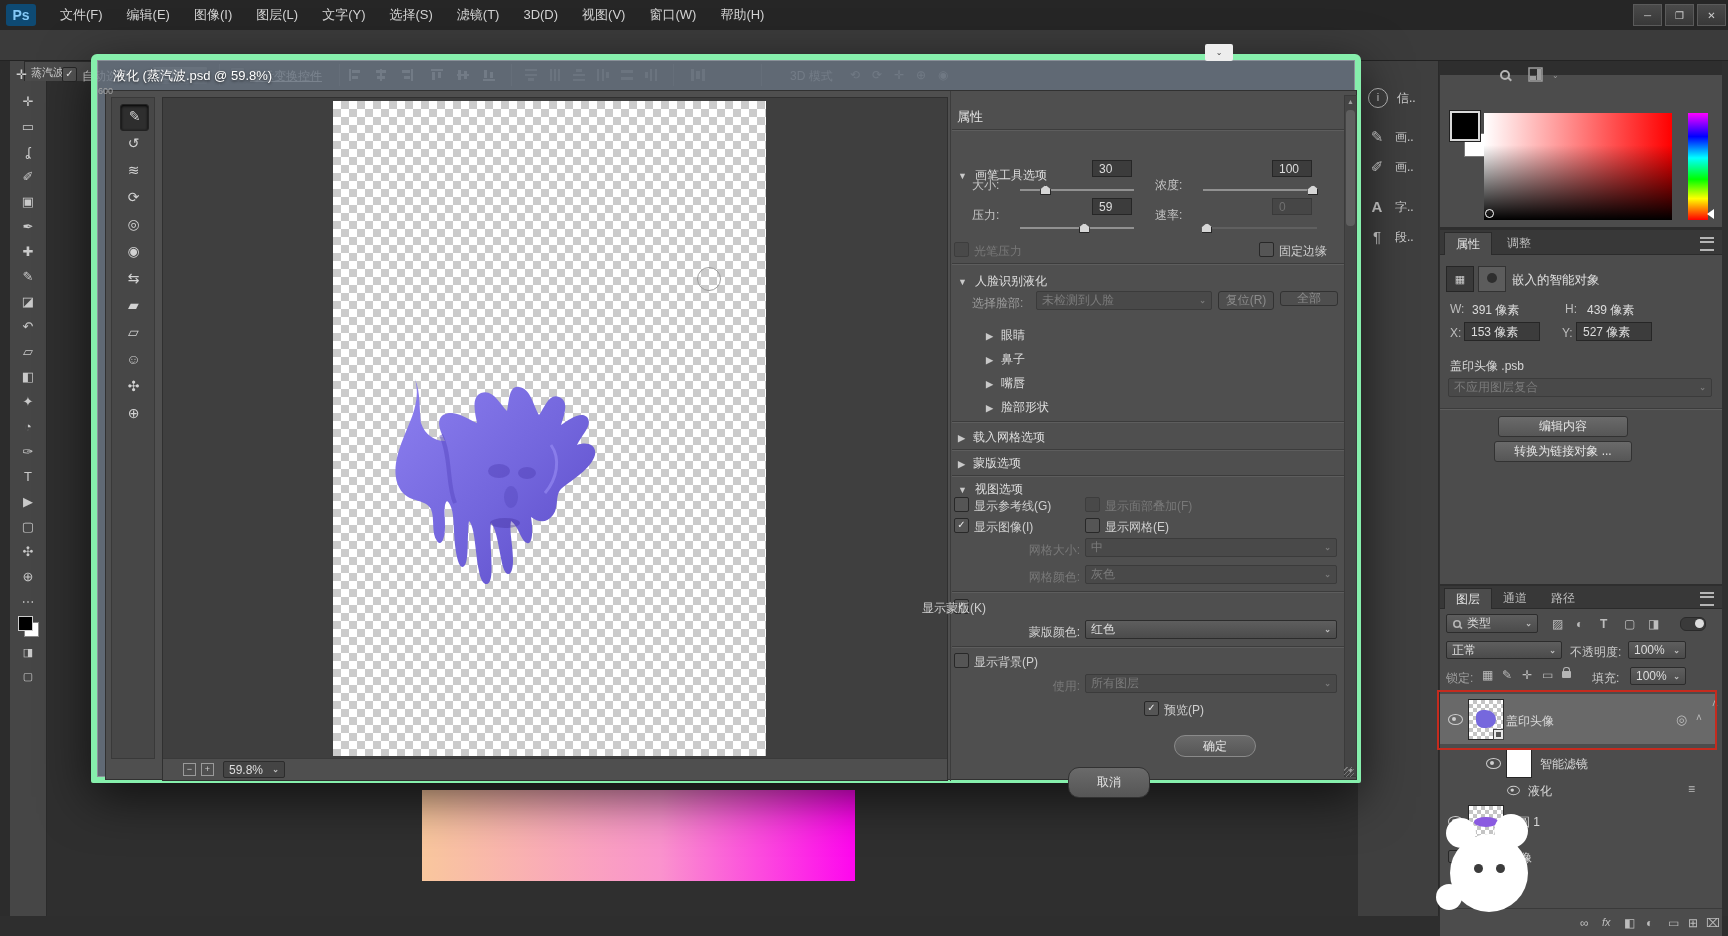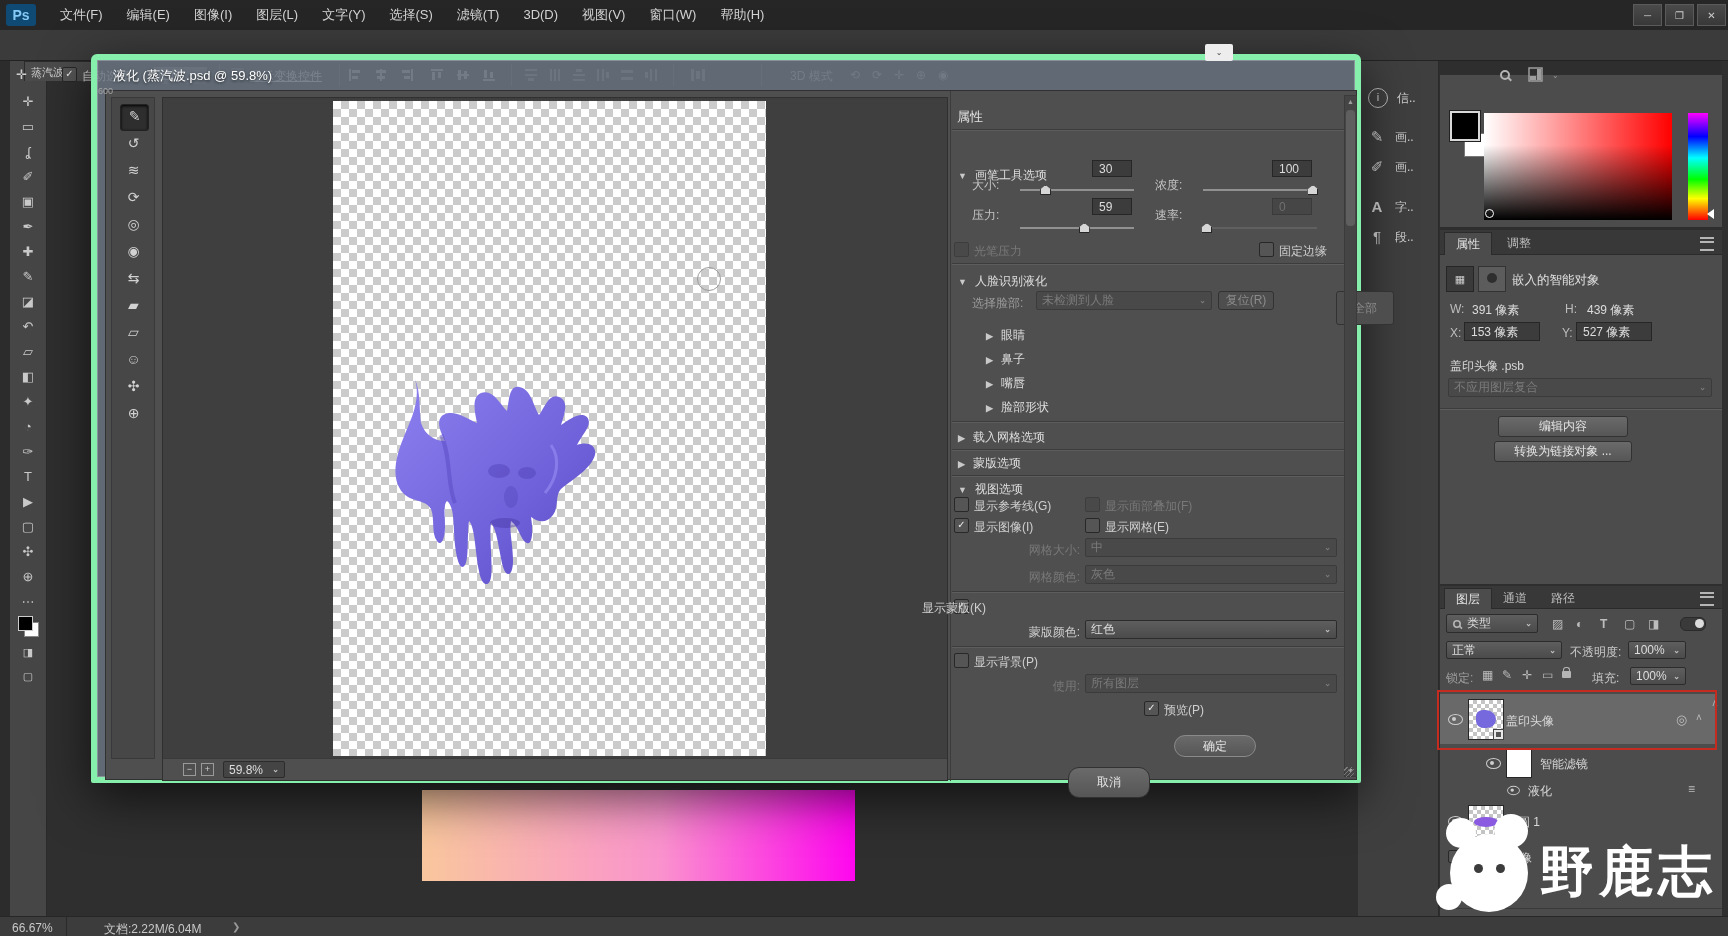--- a/index.html
+++ b/index.html
@@ -499,21 +499,21 @@
       <div class="sec" style="left:852px;top:182px;">
           <b class="tri">▼</b>
           <span>人脸识别液化</span>
         </div>
       <span class="abs" style="left:866px;top:204px;color:#9d9d9d;">选择脸部:</span>
       <div class="dd disabled" style="left:930px;top:200px;width:176px;">
           <span>未检测到人脸</span>
           <b class="ar">⌄</b>
         </div>
       <div class="btn disabled" style="left:1112px;top:200px;width:56px;height:19px;">复位(R)</div>
-      <div class="btn disabled" style="left:1230px;top:200px;width:58px;height:34px;">全部</div>
+      <div class="btn disabled" style="left:1174px;top:200px;width:58px;height:15px;">全部</div>
       <div class="sec" style="left:880px;top:236px;">
           <b class="tri">▶</b>
           <span>眼睛</span>
         </div>
       <div class="sec" style="left:880px;top:260px;">
           <b class="tri">▶</b>
           <span>鼻子</span>
         </div>
       <div class="sec" style="left:880px;top:284px;">
           <b class="tri">▶</b>
@@ -593,23 +593,16 @@
     </div>
   </div>
 
   <div class="abs wm">
     <div class="wmc" style="left:8px;top:6px;width:30px;height:30px;"></div>
     <div class="wmc" style="left:56px;top:2px;width:34px;height:34px;"></div>
     <div class="wmc" style="left:12px;top:22px;width:78px;height:78px;"></div>
     <div class="wmc" style="left:-2px;top:72px;width:26px;height:26px;"></div>
     <div style="position:absolute;left:36px;top:52px;width:9px;height:9px;border-radius:50%;background:#3c3c3c;"></div>
     <div style="position:absolute;left:58px;top:52px;width:9px;height:9px;border-radius:50%;background:#3c3c3c;"></div>
-    <span class="wmtext">野鹿志</span>
-  </div>
-
-  <div class="abs statusbar">
-    <span class="abs" style="left:12px;top:4px;color:#c9c9c9;">66.67%</span>
-    <span class="abs" style="left:66px;top:0;width:1px;height:20px;background:#2a2a2a;"></span>
-    <span class="abs" style="left:104px;top:4px;color:#c9c9c9;">文档:2.22M/6.04M</span>
-    <span class="abs" style="left:232px;top:4px;color:#9a9a9a;font-size:10px;">❯</span>
-  </div>
+  </div>
+
 
 </div>
 
 </body></html>

